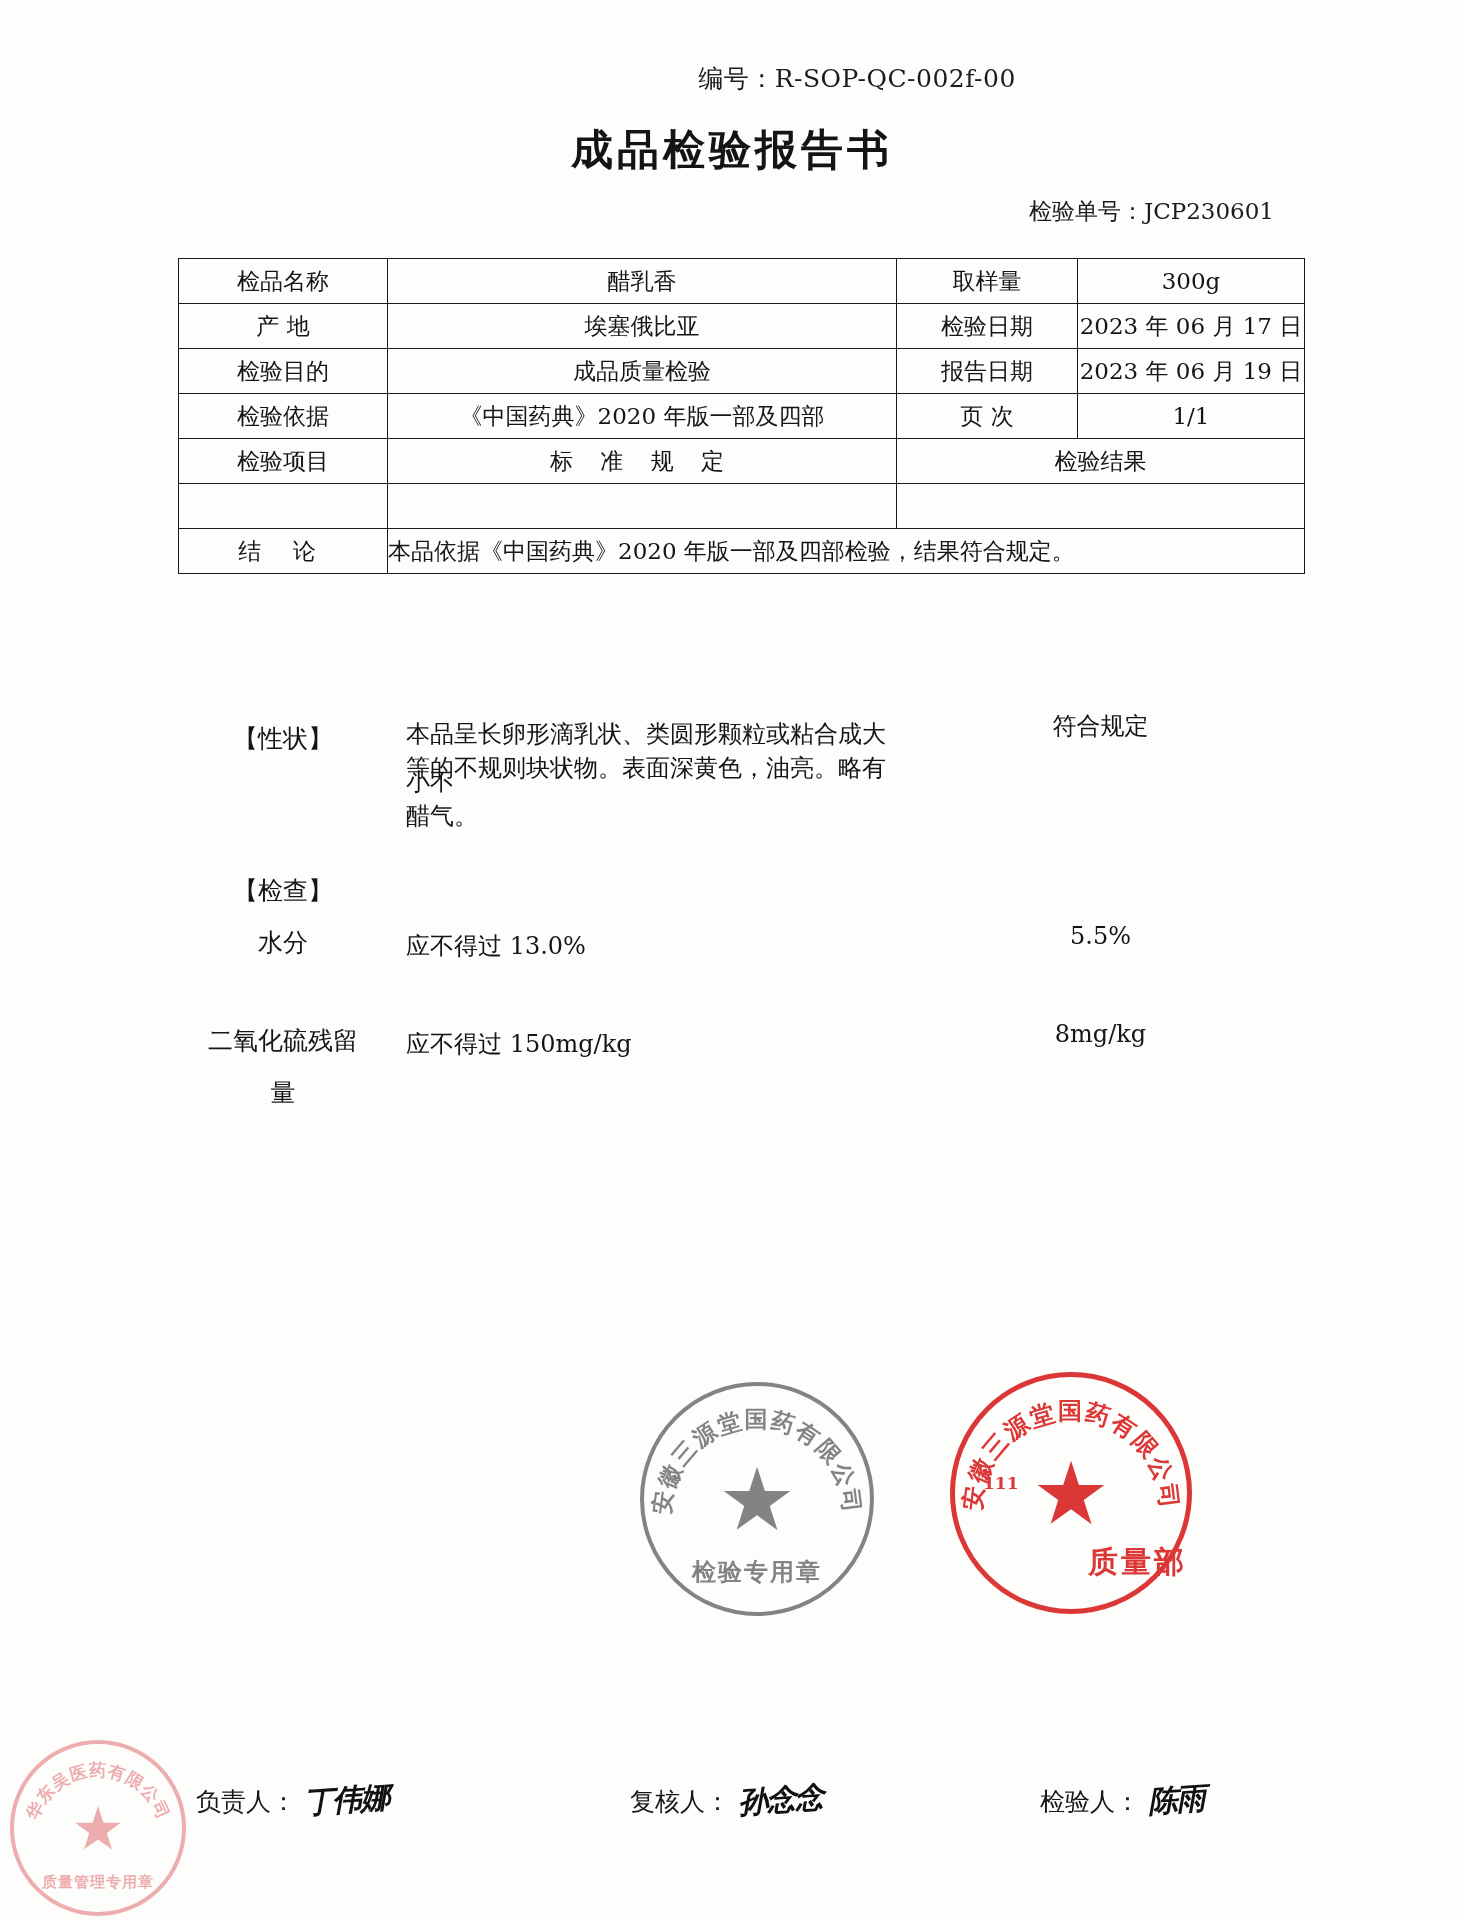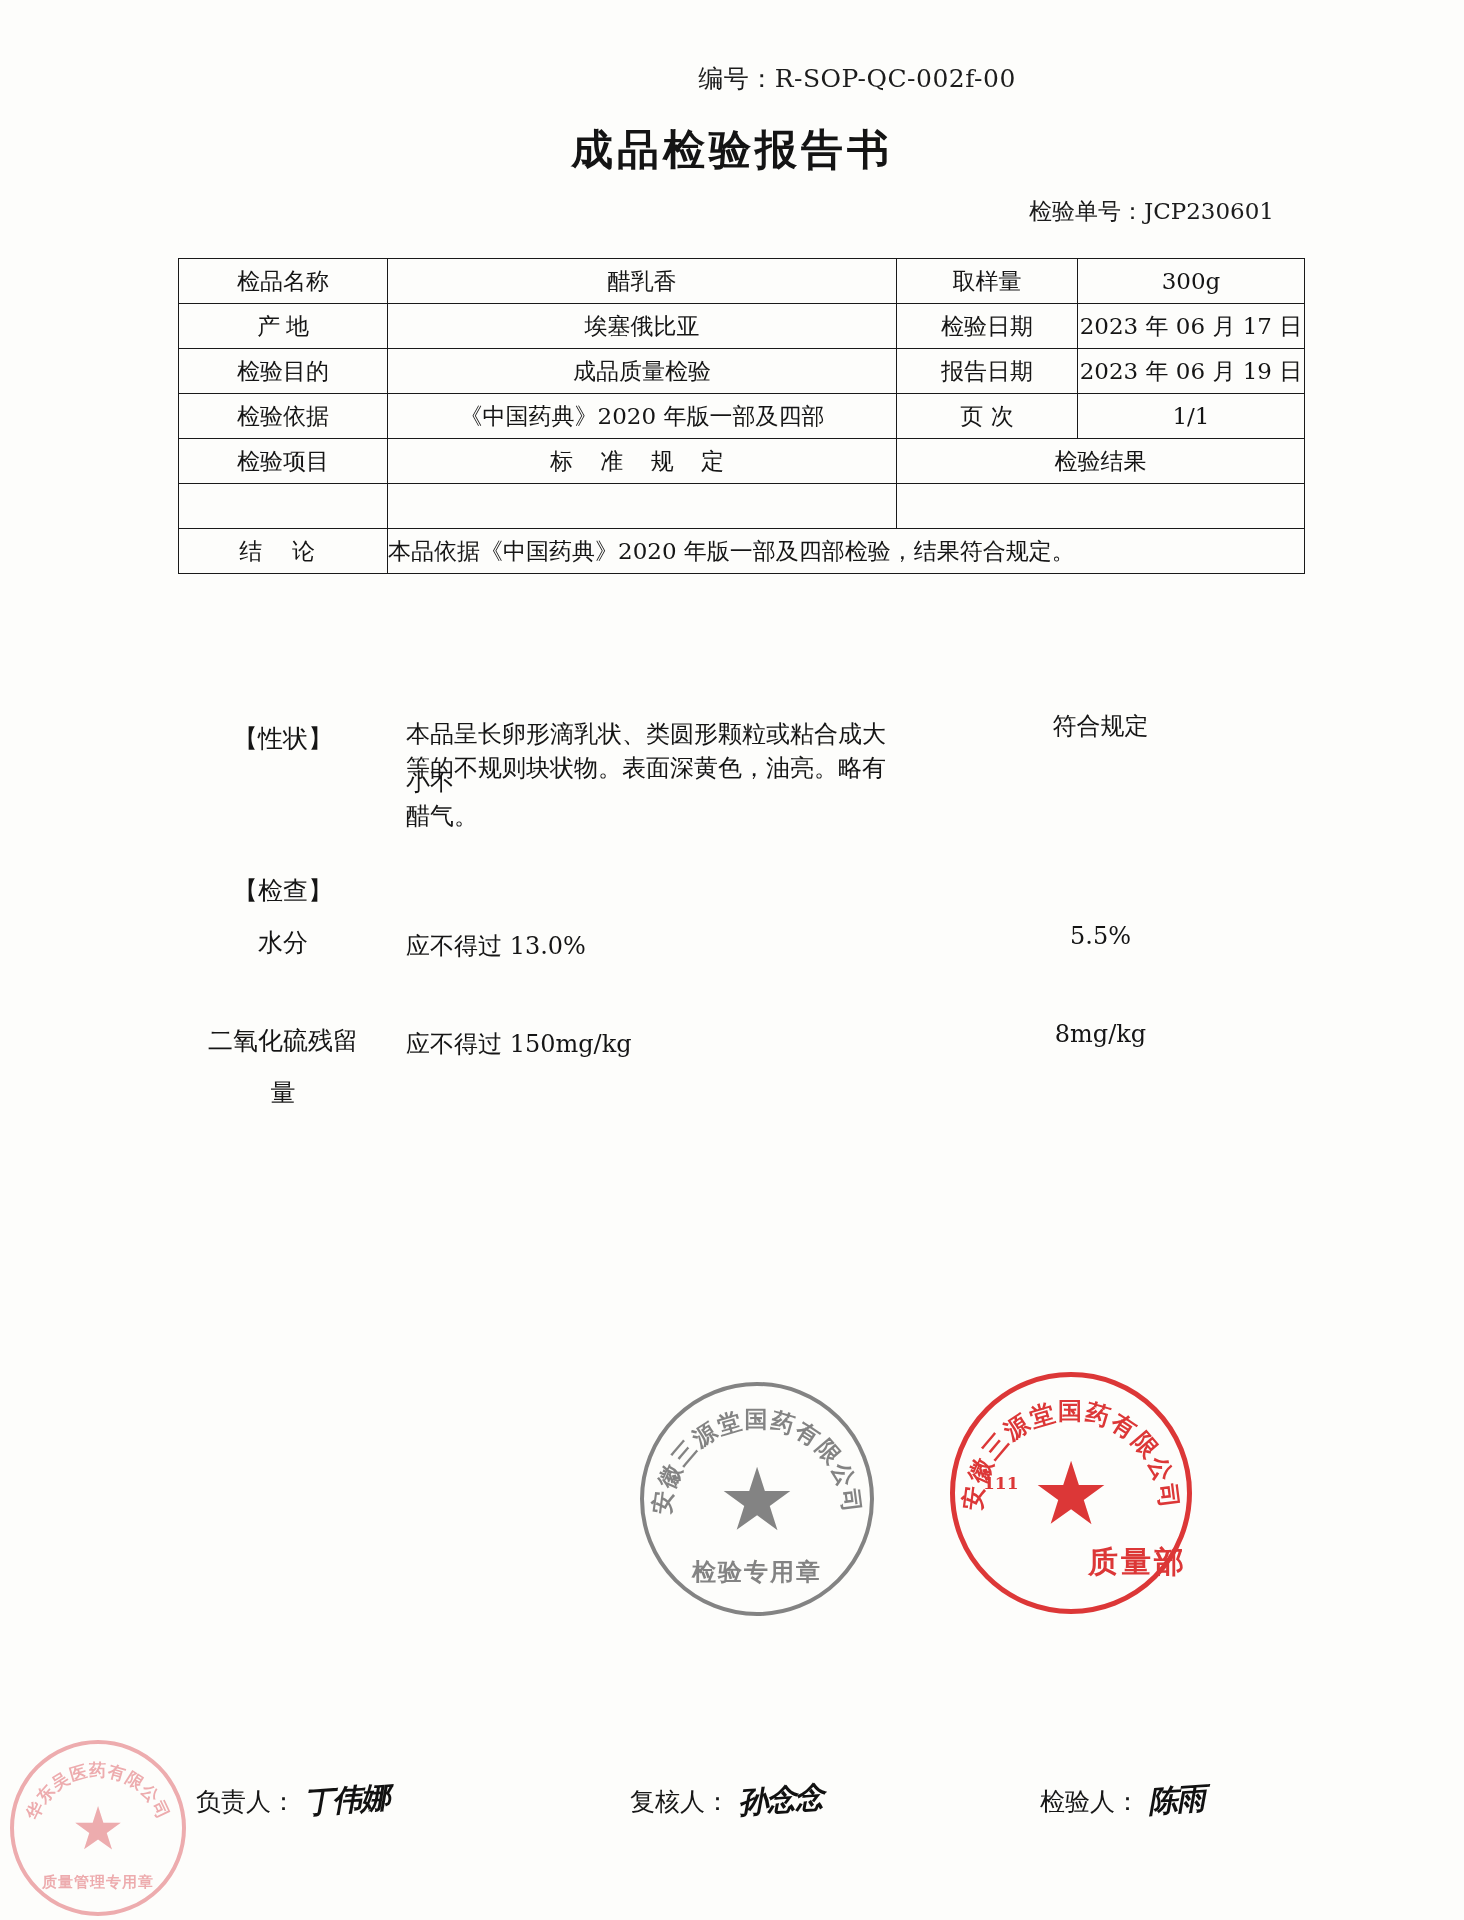--- a/index.html
+++ b/index.html
@@ -65,21 +65,21 @@
     table-layout: fixed;
   }
   table.main td {
     border: 1.6px solid #1a1a1a;
     font-size: 23px;
     color: #151515;
     padding: 0;
     height: 44px;
     vertical-align: middle;
   }
-  .c1 { width: 208px; text-align: center; font-family: Liberation Serif, serif; }
+  .c1 { width: 208px; text-align: center; }
   .c2 { width: 508px; text-align: center; }
   .c3 { width: 180px; text-align: center; }
   .c4 { width: 226px; text-align: center; }
 
   .hdr-item { text-align: center; }
   .hdr-std { text-align: center; letter-spacing: 10px; padding-left: 10px; }
   .hdr-res { text-align: center; }
 
   
   .body-row td {

